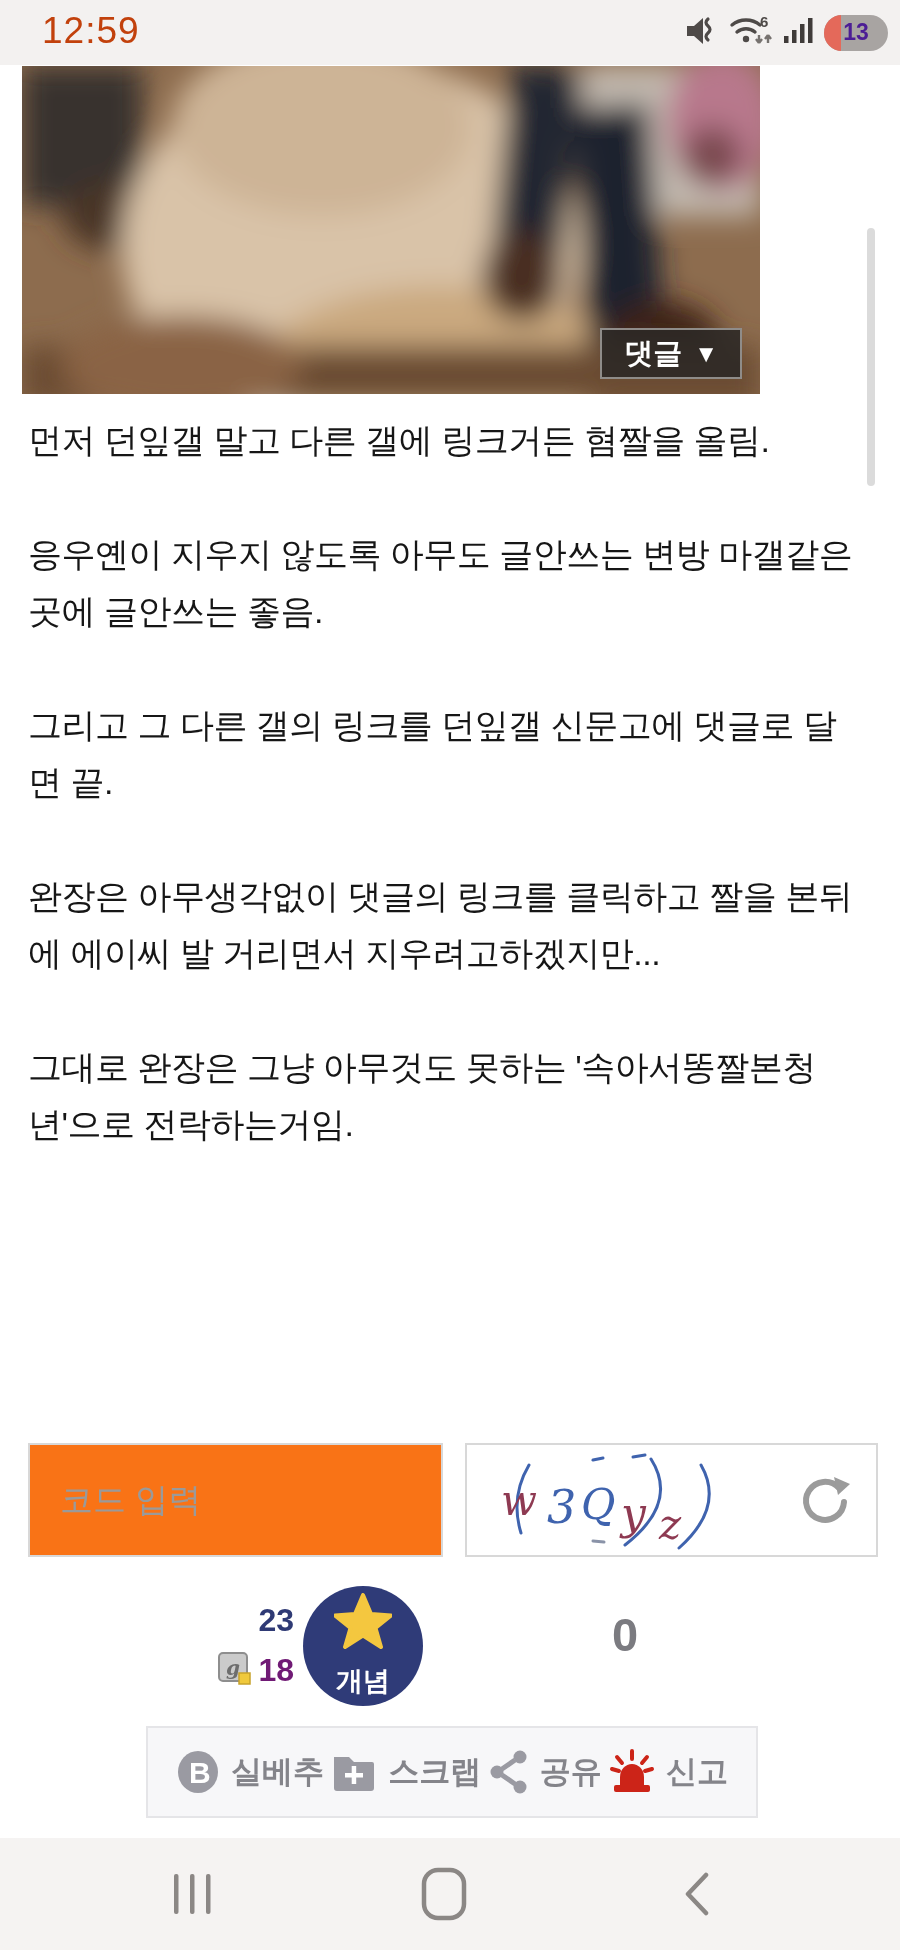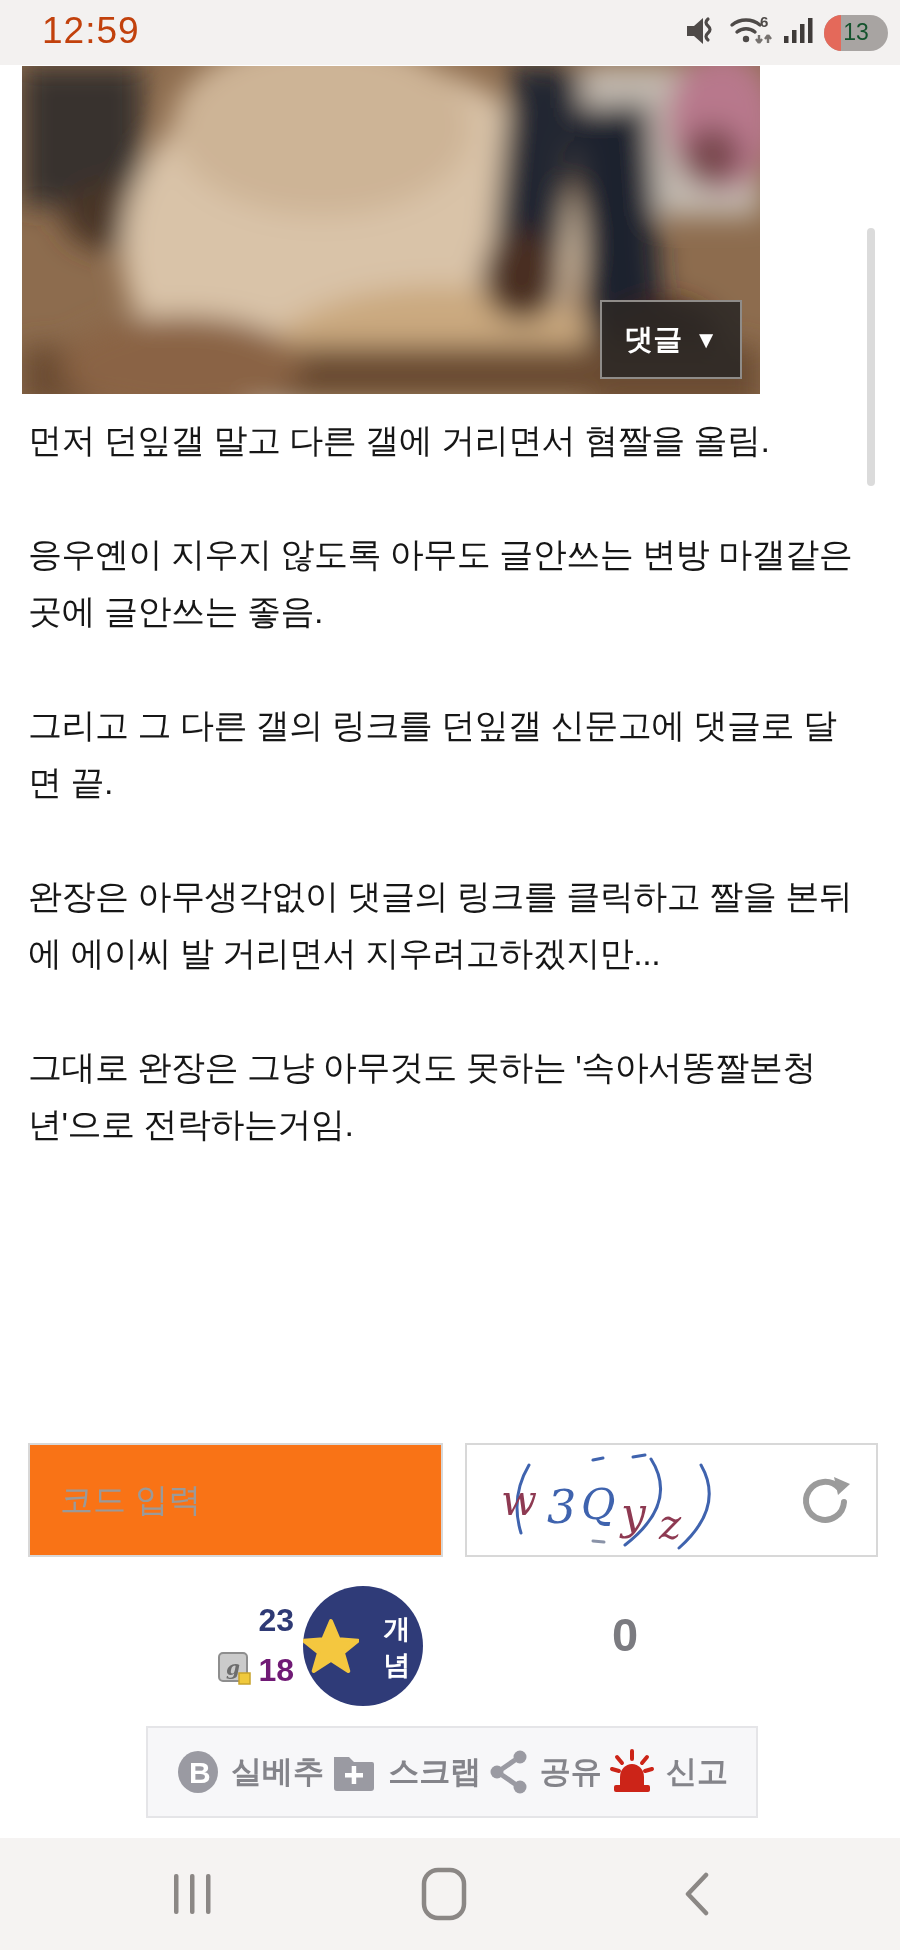--- a/index.html
+++ b/index.html
@@ -6,27 +6,27 @@
   .screen{position:relative;width:900px;height:1950px;background:#fff;overflow:hidden;
           font-family:"Liberation Sans","DejaVu Sans",sans-serif;}
 
   
   .status-bar{position:absolute;left:0;top:0;width:900px;height:65px;background:#f3f1f0;}
   .status-time{position:absolute;left:42px;top:10px;font-size:37px;color:#c2410c;letter-spacing:1px;}
   .status-icons{position:absolute;right:12px;top:0;height:65px;display:flex;align-items:center;gap:9px;}
   .battery{position:relative;width:64px;height:36px;border-radius:18px;background:#a8a4a2;overflow:hidden;
            display:flex;align-items:center;justify-content:center;}
   .battery .level{position:absolute;left:0;top:0;bottom:0;width:17px;background:#e4695a;}
-  .battery .pct{position:relative;color:#14532d;font-size:23px;font-weight:normal;}
+  .battery .pct{position:relative;color:#4c1d95;font-size:23px;font-weight:bold;}
 
   
   .post-image{position:absolute;left:22px;top:66px;width:738px;height:328px;background:#96775a;overflow:hidden;}
   .comment-btn{position:absolute;right:18px;bottom:15px;background:rgba(43,40,38,.88);
                border:2px solid #8f8c89;color:#fff;font-size:29px;font-weight:bold;
-               padding:23px 22px;line-height:1;display:flex;align-items:center;gap:12px;cursor:pointer;}
+               padding:9px 22px;line-height:1;display:flex;align-items:center;gap:12px;cursor:pointer;}
   .comment-btn .tri{font-size:24px;}
 
   
   .page-scrollbar{position:absolute;left:867px;top:228px;width:8px;height:258px;background:#dbdbdb;border-radius:4px;}
 
   
   .post-body{position:absolute;left:28px;top:412px;width:834px;font-size:34px;line-height:57px;color:#161616;}
   .post-body p{margin:0 0 57px 0;letter-spacing:-0.5px;}
 
   
@@ -37,21 +37,21 @@
   .captcha-box{position:absolute;left:465px;top:1443px;width:413px;height:114px;box-sizing:border-box;
                border:2px solid #d8d8d8;background:#fff;}
   .captcha-art{position:absolute;left:8px;top:0;}
   .refresh-btn{position:absolute;right:24px;top:30px;width:52px;height:52px;background:none;border:none;padding:0;cursor:pointer;}
 
   
   .vote-counts{position:absolute;left:198px;top:1596px;width:96px;text-align:right;color:#2f3a75;}
   .vote-up-num{font-size:32px;font-weight:bold;line-height:48px;}
   .vote-fixed-row{display:flex;align-items:center;justify-content:flex-end;gap:7px;margin-top:4px;}
   .vote-fixed-num{font-size:32px;font-weight:bold;line-height:44px;color:#701a75;}
-  .circle-btn{position:absolute;width:120px;height:120px;border-radius:50%;display:flex;flex-direction:row;
+  .circle-btn{position:absolute;width:120px;height:120px;border-radius:50%;display:flex;flex-direction:column;
               align-items:center;justify-content:center;border:none;cursor:pointer;padding:0;gap:12px;}
   .upvote-circle{left:303px;top:1586px;background:#2f3b78;}
   .downvote-circle{left:471px;top:1586px;background:#a8a8b0;}
   .circle-label{color:#fff;font-size:27px;font-weight:bold;margin-top:2px;font-family:"Liberation Sans",sans-serif;}
   .downvote-count{position:absolute;left:612px;top:1607px;font-size:47px;font-weight:bold;color:#7b7b80;}
 
   
   .toolbar{position:absolute;left:146px;top:1726px;width:612px;height:92px;box-sizing:border-box;
            background:#f7f7f9;border:2px solid #e5e5e8;display:flex;align-items:center;
            justify-content:space-between;padding:0 28px;}
@@ -132,21 +132,21 @@
     </svg>
     <button class="comment-btn">
       <span>댓글</span>
       <span class="tri">▼</span>
     </button>
   </div>
 
   <div class="page-scrollbar"></div>
 
   <div class="post-body">
-    <p>먼저 던잎갤 말고 다른 갤에 거리면서 혐짤을 올림.</p>
+    <p>먼저 던잎갤 말고 다른 갤에 링크거든 혐짤을 올림.</p>
     <p>응우옌이 지우지 않도록 아무도 글안쓰는 변방 마갤같은곳에 글안쓰는 좋음.</p>
     <p>그리고 그 다른 갤의 링크를 던잎갤 신문고에 댓글로 달면 끝.</p>
     <p>완장은 아무생각없이 댓글의 링크를 클릭하고 짤을 본뒤에 에이씨 발 거리면서 지우려고하겠지만...</p>
     <p>그대로 완장은 그냥 아무것도 못하는 '속아서똥짤본청년'으로 전락하는거임.</p>
   </div>
 
   <input class="code-input" type="text" placeholder="코드 입력" style="">
 
   <div class="captcha-box">
     <svg class="captcha-art" width="300" height="110" viewBox="0 0 300 110">

